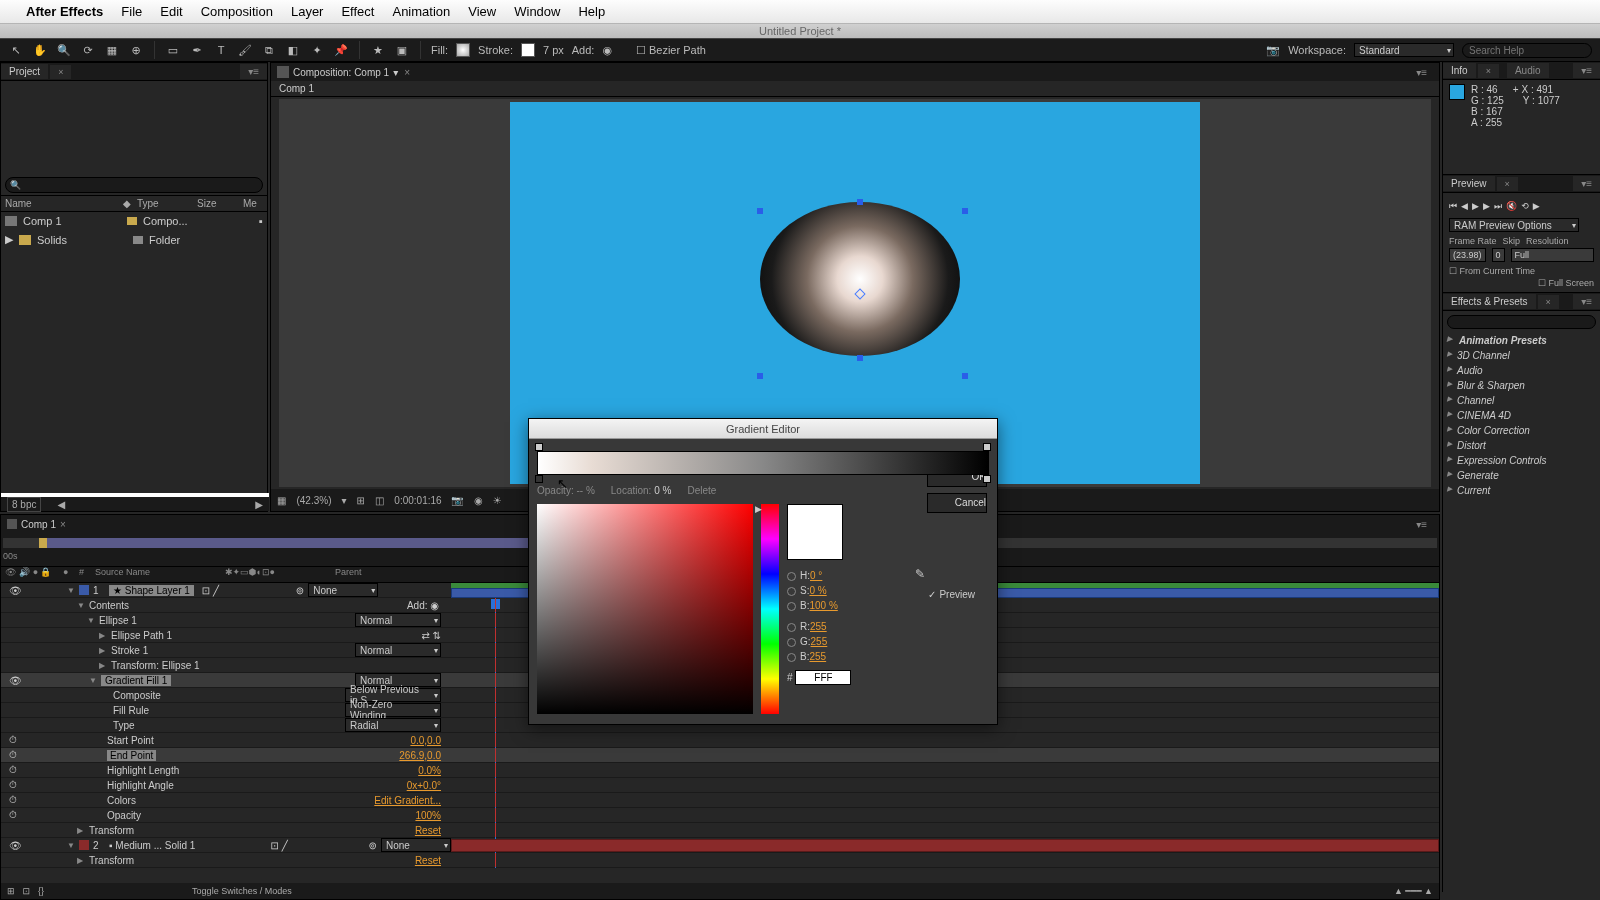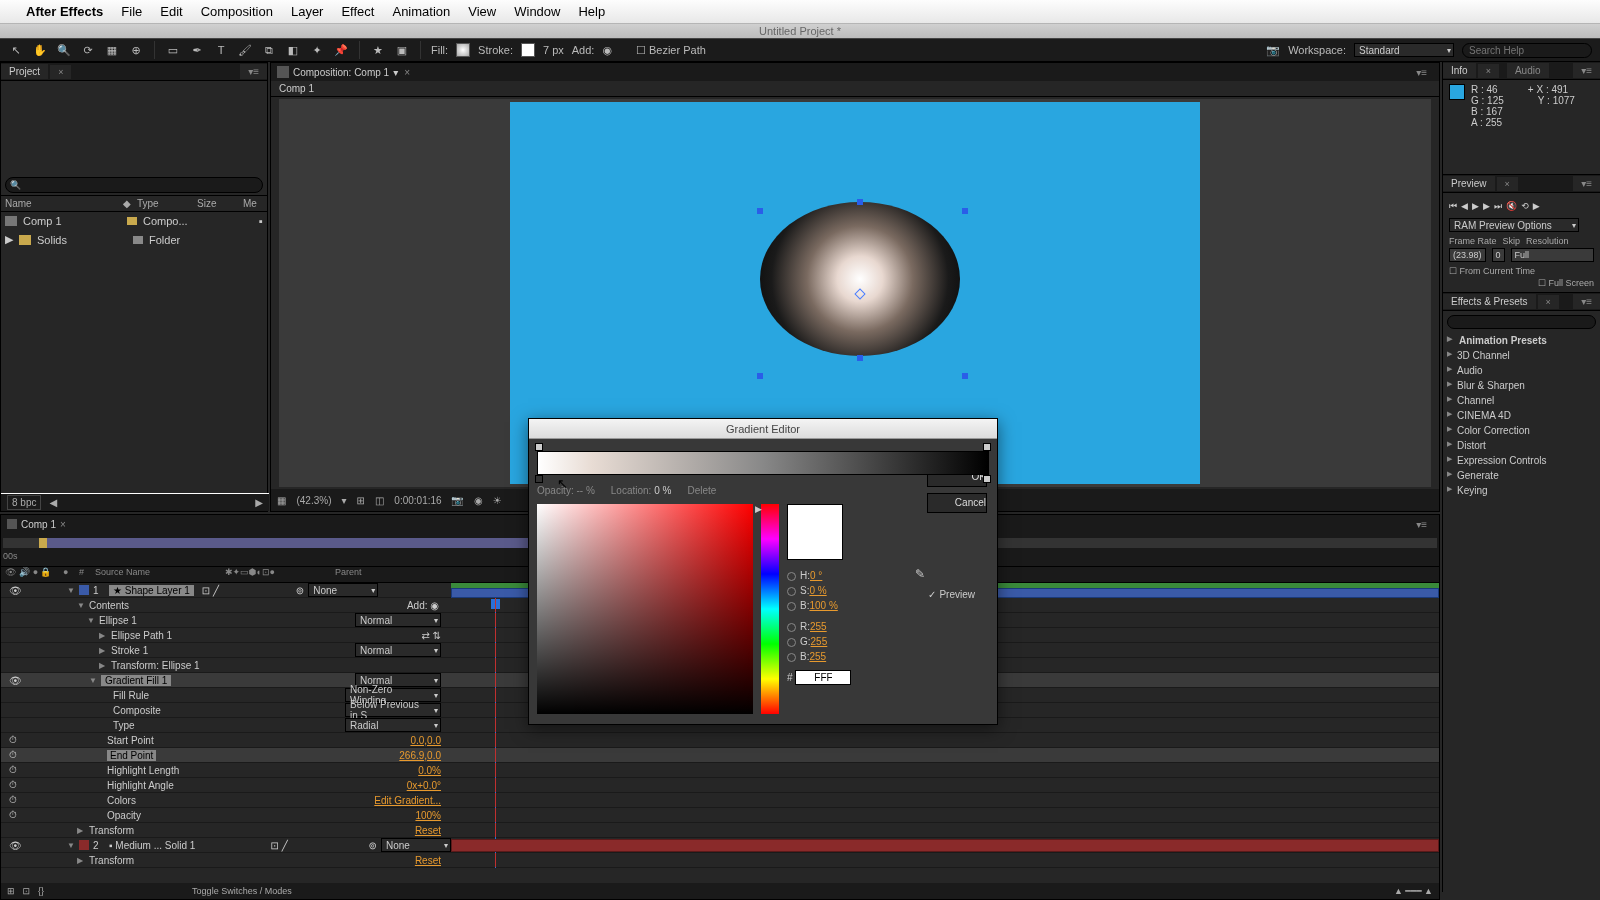--- a/index.html
+++ b/index.html
@@ -52,26 +52,26 @@
 .info { padding:4px 6px; border-bottom:1px solid #000; }
 .info-sw { width:16px; height:16px; background:#29a6e0; border:1px solid #000; float:left; margin-right:6px; }
 .preview { padding:4px 6px; border-bottom:1px solid #000; }
 .prev-ctrl { display:flex; gap:4px; margin:4px 0; }
 .prev-ctrl span { font-size:9px; }
 .prev-row { display:flex; gap:6px; font-size:9px; color:#aaa; margin-top:2px; }
 .prev-in { background:#3a3a3a; border:1px solid #000; padding:1px 3px; color:#ccc; font-size:9px; }
 .effects { padding:0; }
 .eff-search { margin:4px; height:14px; background:#1a1a1a; border:1px solid #000; border-radius:7px; }
 .eff-list { overflow:hidden; }
-.eff-item { font-size:10px; padding:2px 4px 2px 14px; position:relative; }
+.eff-item { font-size:10px; padding:2px 4px 2px 14px; position:relative;font-style:italic; }
 .eff-item::before { content:"▶"; position:absolute; left:4px; font-size:7px; color:#888; }
 
 
 .timeline { position:absolute; top:452px; left:0; right:160px; bottom:0; background:#262626; border:1px solid #000; font-size:10px; color:#ccc; }
-.tl-footer-bar { position:absolute; top:-18px; left:0; width:268px; height:18px; background:#1a1a1a; color:#aaa; font-size:10px; display:flex; align-items:center; gap:8px; padding:0 6px; border-top:1px solid #ffffff;}
+.tl-footer-bar { position:absolute; top:-18px; left:0; width:268px; height:18px; background:#1a1a1a; color:#aaa; font-size:10px; display:flex; align-items:center; gap:16px; padding:0 6px; border-top:4px solid #ffffff;}
 .tl-tabs { height:18px; background:#1a1a1a; display:flex; align-items:center; padding:0 6px; }
 .tl-tabs .ic { width:10px; height:10px; background:#555; margin-right:4px; }
 .tl-head { height:34px; background:#1a1a1a; display:flex; border-bottom:1px solid #000; }
 .tl-hl { width:450px; padding:4px 6px; }
 .timecode { color:#e89a2e; font-size:16px; font-family:monospace; }
 .tc-sub { color:#888; font-size:9px; }
 .tl-hr { flex:1; position:relative; }
 .ruler { position:absolute; top:18px; left:0; right:0; height:14px; background:#1a1a1a; }
 .ruler span { position:absolute; font-size:9px; color:#888; top:0; }
 .playhead { position:absolute; top:0; bottom:0; width:1px; background:#2a6fd8; }
@@ -242,21 +242,21 @@
 
   <div class="rightcol">
     <div class="panel-tab">
         <span>Info</span>
         <span class="x">×</span>
         <span style="margin-left:8px;color:#888">Audio</span>
         <span class="panel-collapse">▾≡</span>
       </div>
     <div class="info">
       <div class="info-sw"></div>
-      <div style="display:flex;gap:24px">
+      <div style="display:flex;gap:9px">
         <div>
           <div>R : 46</div>
           <div>G : 125</div>
           <div>B : 167</div>
           <div>A : 255</div>
         </div>
         <div>
           <div><span>+</span> <span>X : 491</span></div>
           <div style="padding-left:10px">Y : 1077</div>
         </div>
@@ -308,21 +308,21 @@
         <div class="eff-item" style="font-weight:bold;padding-left:16px">Animation Presets</div>
         <div class="eff-item">3D Channel</div>
         <div class="eff-item">Audio</div>
         <div class="eff-item">Blur &amp; Sharpen</div>
         <div class="eff-item">Channel</div>
         <div class="eff-item">CINEMA 4D</div>
         <div class="eff-item">Color Correction</div>
         <div class="eff-item">Distort</div>
         <div class="eff-item">Expression Controls</div>
         <div class="eff-item">Generate</div>
-        <div class="eff-item">Keying</div>
+        <div class="eff-item">Current</div>
       </div>
     </div>
   </div>
 
   <div class="timeline">
     <div class="tl-tabs">
         <span class="ic"></span>
         <span>Comp 1</span>
         <span class="x" style="margin-left:4px;color:#888">×</span>
         <span class="panel-collapse" style="margin-left:auto">▾≡</span>
@@ -438,32 +438,32 @@
             <span class="sel-row" style="padding:0 4px">Gradient Fill 1</span>
             <span class="dropdown" style="margin-left:auto;margin-right:10px;width:86px">Normal</span>
           </div>
         <div class="tl-rowR">
             <div class="vline" style="left:44px"></div>
           </div>
       </div>
       <div class="tl-row">
           <div class="tl-rowL">
             <span style="width:100px"></span>
+            <span>Composite</span>
+            <span class="dropdown" style="margin-left:auto;margin-right:10px;width:96px">Below Previous in S</span>
+          </div>
+          <div class="tl-rowR">
+            <div class="vline" style="left:44px"></div>
+          </div>
+        </div>
+      <div class="tl-row">
+          <div class="tl-rowL">
+            <span style="width:100px"></span>
             <span>Fill Rule</span>
             <span class="dropdown" style="margin-left:auto;margin-right:10px;width:96px">Non-Zero Winding</span>
-          </div>
-          <div class="tl-rowR">
-            <div class="vline" style="left:44px"></div>
-          </div>
-        </div>
-      <div class="tl-row">
-          <div class="tl-rowL">
-            <span style="width:100px"></span>
-            <span>Composite</span>
-            <span class="dropdown" style="margin-left:auto;margin-right:10px;width:96px">Below Previous in S</span>
           </div>
           <div class="tl-rowR">
             <div class="vline" style="left:44px"></div>
           </div>
         </div>
       <div class="tl-row">
           <div class="tl-rowL">
             <span style="width:100px"></span>
             <span>Type</span>
             <span class="dropdown" style="margin-left:auto;margin-right:10px;width:96px">Radial</span>

